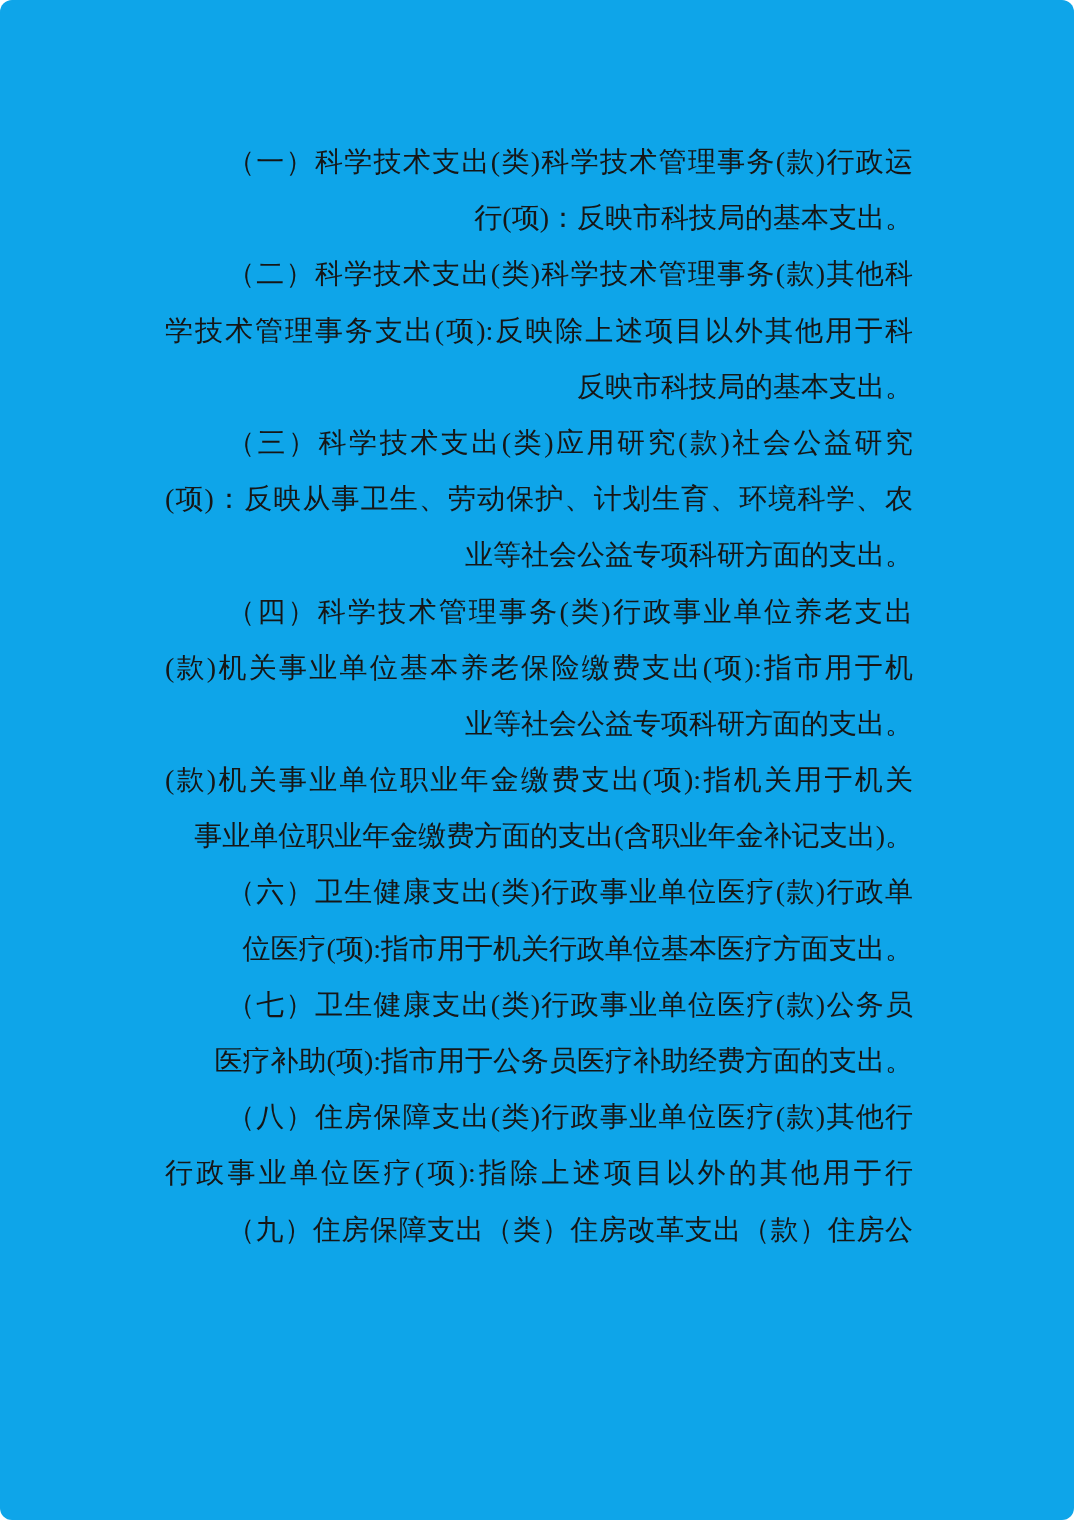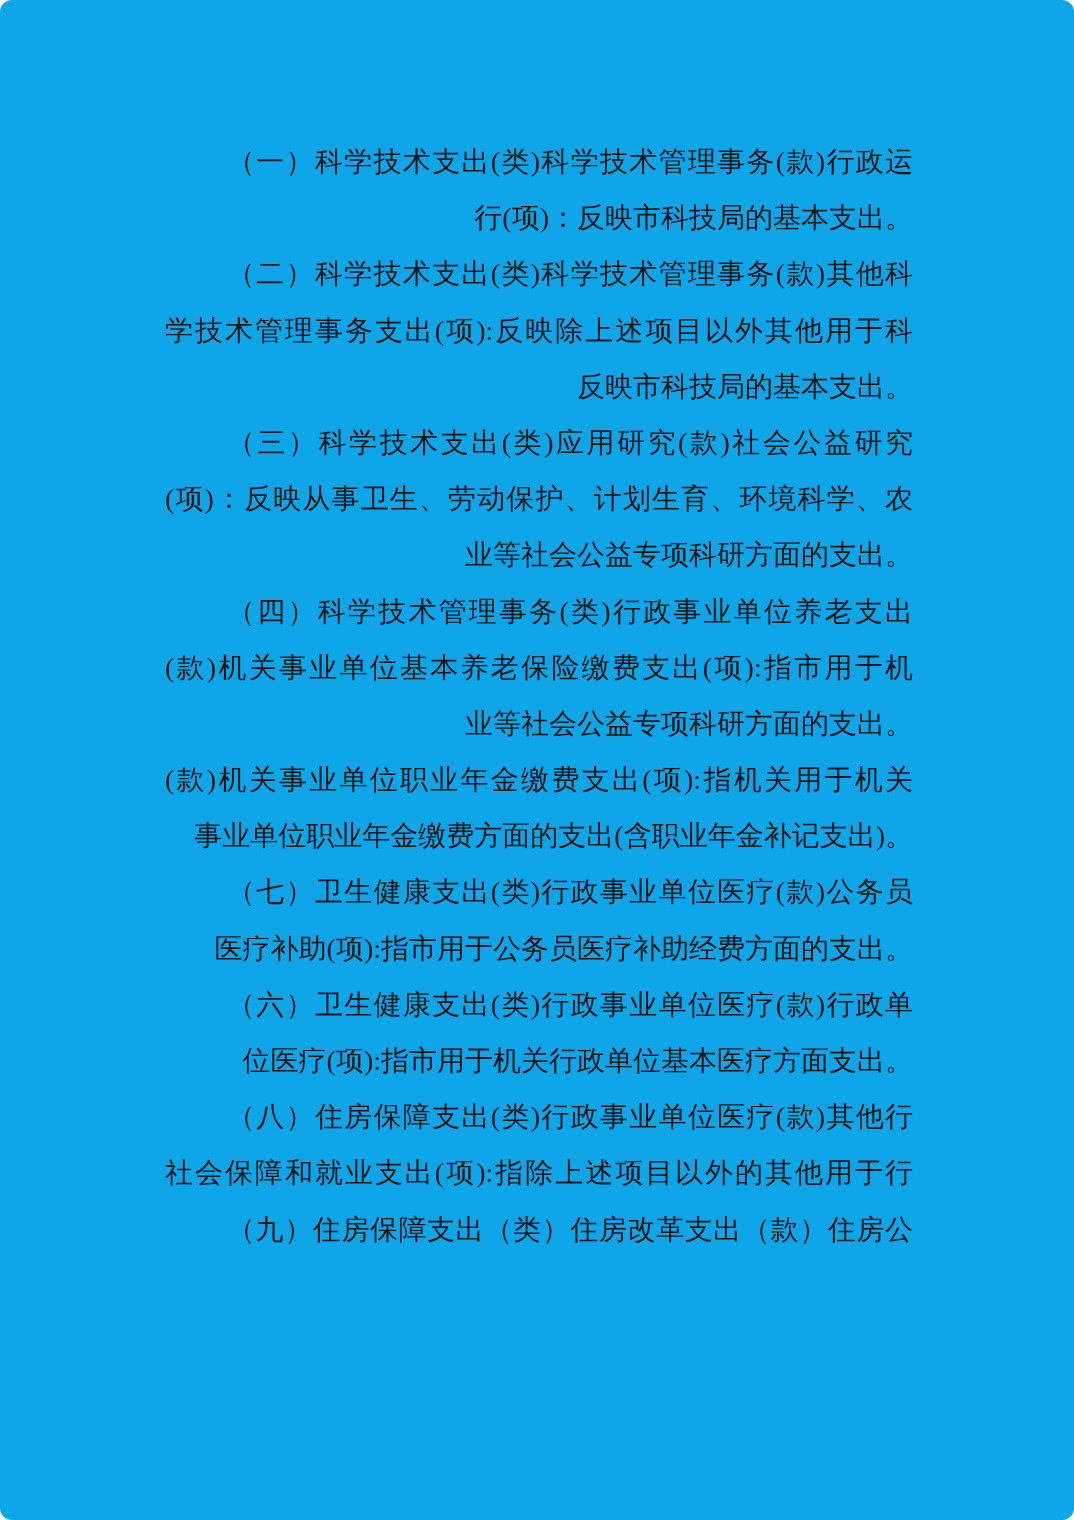--- a/index.html
+++ b/index.html
@@ -72,32 +72,32 @@
       <span class="line fill">(款)机关事业单位基本养老保险缴费支出(项):指市用于机</span>
       <span class="line">业等社会公益专项科研方面的支出。</span>
     </p>
 
     <p class="para">
       <span class="line fill">(款)机关事业单位职业年金缴费支出(项):指机关用于机关</span>
       <span class="line">事业单位职业年金缴费方面的支出(含职业年金补记支出)。</span>
     </p>
 
     <p class="para">
+      <span class="line indent fill">（六）卫生健康支出(类)行政事业单位医疗(款)行政单</span>
+      <span class="line">位医疗(项):指市用于机关行政单位基本医疗方面支出。</span>
+    </p>
+
+    <p class="para">
       <span class="line indent fill">（七）卫生健康支出(类)行政事业单位医疗(款)公务员</span>
       <span class="line">医疗补助(项):指市用于公务员医疗补助经费方面的支出。</span>
     </p>
 
     <p class="para">
-      <span class="line indent fill">（六）卫生健康支出(类)行政事业单位医疗(款)行政单</span>
-      <span class="line">位医疗(项):指市用于机关行政单位基本医疗方面支出。</span>
-    </p>
-
-    <p class="para">
       <span class="line indent fill">（八）住房保障支出(类)行政事业单位医疗(款)其他行</span>
-      <span class="line fill">社会保障和就业支出(项):指除上述项目以外的其他用于行</span>
+      <span class="line fill">行政事业单位医疗(项):指除上述项目以外的其他用于行</span>
     </p>
 
     <p class="para">
       <span class="line indent fill">（九）住房保障支出（类）住房改革支出（款）住房公</span>
     </p>
 
   </div>
 </div>
 
 </body></html>

